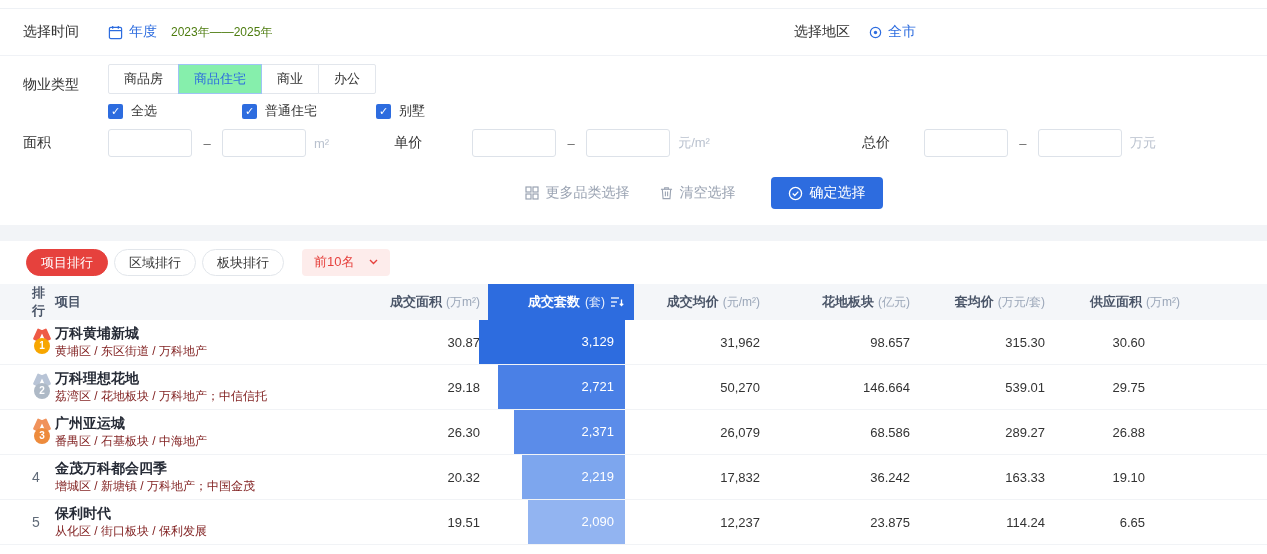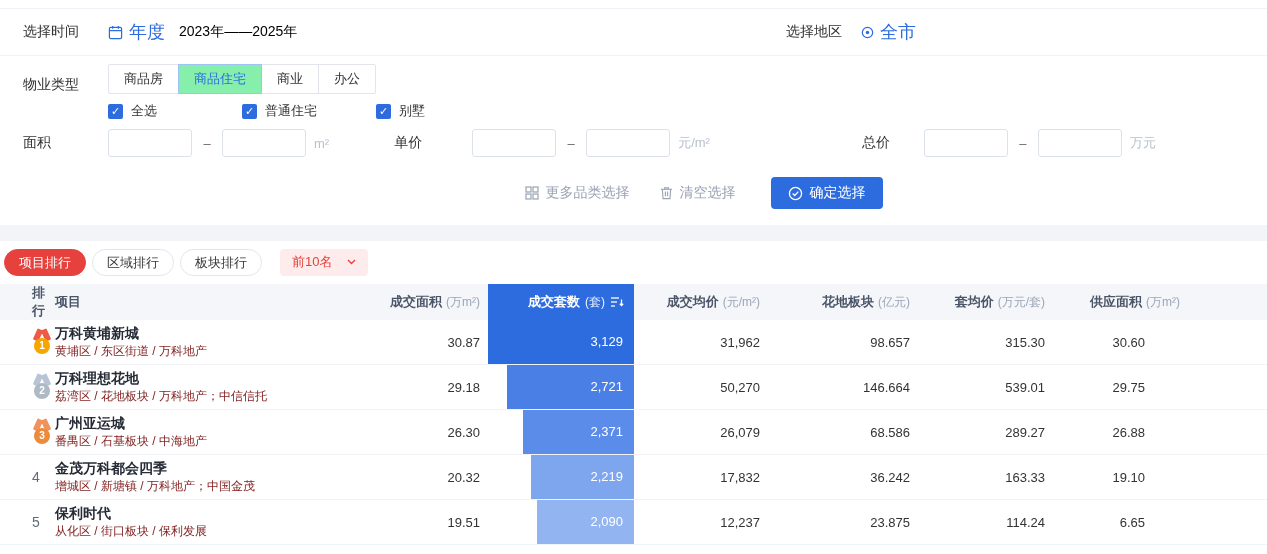--- a/index.html
+++ b/index.html
@@ -4,24 +4,24 @@
 <style>
   html,body{margin:0;padding:0}
   body{width:1267px;height:554px;background:#fff;color:#333;
        font-family:"Liberation Sans","DejaVu Sans",sans-serif;font-size:13px}
   .page{position:relative;width:1267px;height:554px;overflow:hidden;background:#fff}
   .top-line{height:8px;border-bottom:1px solid #eef1f5}
 
   
   .row-time{display:flex;align-items:center;height:46px;border-bottom:1px solid #f0f2f6;padding:0 23px}
   .f-label{width:85px;flex:none;font-size:14px;color:#333}
-  .link{color:#2d6cdf;font-size:18px;text-decoration:none;cursor:pointer}
+  .link{color:#2d6cdf;font-size:14px;text-decoration:none;cursor:pointer}
   .icon{display:inline-flex;align-items:center;flex:none}
   .time-mode{margin:0 14px 0 6px}
-  .time-value{font-size:14px;color:#000000}
+  .time-value{font-size:12px;color:#4d7c0f}
   .region-group{margin-left:auto;margin-right:328px;display:flex;align-items:center}
   .region-group .f-label{width:auto;margin-right:18px}
   .region-group .link{margin-left:5px}
 
   .row-type{display:flex;align-items:flex-end;margin-top:8px;padding:0 23px}
   .ptabs{display:flex}
   .ptab{height:30px;line-height:28px;padding:0 15px;border:1px solid #e2e6ec;background:#fff;
         color:#333;font-size:13px;cursor:pointer;margin-left:-1px;box-sizing:border-box}
   .ptab:first-child{margin-left:0;border-radius:2px 0 0 2px}
   .ptab:last-child{border-radius:0 2px 2px 0}
@@ -45,21 +45,21 @@
              padding-left:140px;gap:30px;height:32px}
   .ghost-btn{display:flex;align-items:center;gap:7px;background:none;border:none;color:#9aa3b2;
              font-size:14px;cursor:pointer;font-family:inherit;padding:0}
   .primary-btn{display:flex;align-items:center;gap:7px;background:#2d6cdf;border:none;color:#fff;
                font-size:14px;height:32px;padding:0 17px;border-radius:4px;cursor:pointer;
                font-family:inherit;margin-left:5px}
 
   .section-gap{height:16px;background:#f2f4f7;margin-top:16px}
 
   
-  .rank-bar{display:flex;align-items:center;margin-top:7px;padding-left:4px;height:28px}
+  .rank-bar{display:flex;align-items:center;margin-top:7px;padding-left:26px;height:28px}
   .rtab{height:27px;line-height:25px;padding:0 14px;border:1px solid #e2e6eb;border-radius:14px;
         background:#fff;color:#333;font-size:13px;cursor:pointer;margin-right:6px;box-sizing:border-box}
   .rtab.active{background:#e6413d;border-color:#e6413d;color:#fff}
   .top-n{display:flex;align-items:center;gap:15px;height:27px;padding:0 12px;margin-left:12px;
          background:#fdeceb;color:#e6413d;font-size:13px;border-radius:4px;cursor:pointer}
 
   
   .tbl{margin-top:8px}
   .t-head{display:flex;align-items:center;height:36px;background:#f4f6f9}
   .th{font-weight:bold;color:#4a5568;font-size:13px}
@@ -77,21 +77,21 @@
            display:flex;align-items:center;justify-content:flex-end;padding-right:10px;gap:5px;
            box-sizing:border-box;cursor:pointer}
   .hl-head b{font-weight:bold;font-size:13px}
   .hl-head i{font-style:normal;font-weight:normal;font-size:12px;opacity:.9}
 
   .t-row{display:flex;align-items:center;height:45px;border-bottom:1px solid #f1f3f6;box-sizing:border-box}
   .p-name{font-weight:bold;font-size:14px;color:#262b36;line-height:16px}
   .p-detail{font-size:12px;color:#7f1d1d;line-height:15px;margin-top:3px}
   .num-cell{color:#333;font-size:13px}
   .rank-num{color:#606a78;font-size:14px}
-  .bar{position:absolute;right:0;top:0;height:100%;display:block}
+  .bar{position:absolute;right:9px;top:0;height:100%;display:block}
   .bar b{display:block;height:100%;line-height:44px;text-align:right;padding-right:11px;
          color:#fff;font-size:13px;font-weight:normal}
 
   
   .medal{position:relative;display:inline-block;width:20px;height:24px;vertical-align:middle}
   .medal .rib::before,.medal .rib::after{content:"";position:absolute;top:-1px;width:6px;height:12px;border-radius:1px}
   .medal .rib::before{left:3px;transform:rotate(24deg)}
   .medal .rib::after{right:3px;transform:rotate(-24deg)}
   .medal .num{position:absolute;left:2px;top:8px;width:16px;height:16px;border-radius:50%;
               color:#fff;font-size:10px;font-weight:bold;text-align:center;line-height:16px;font-style:normal}

